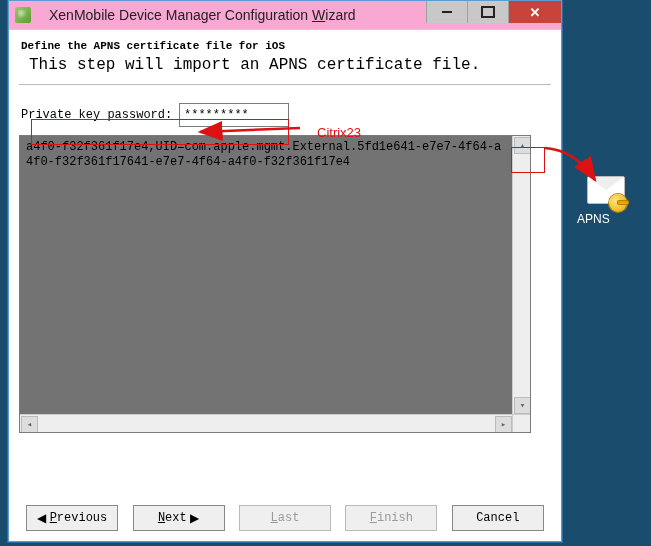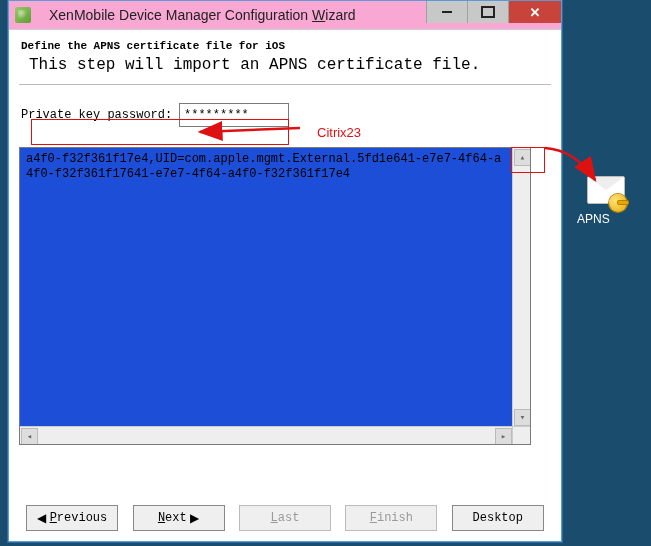--- a/index.html
+++ b/index.html
@@ -132,25 +132,25 @@
   }
   .anno-text {
     position:absolute;
     left: 308px; top: 114px;
     color:#d11;
     font-family:"Segoe UI",sans-serif;
     font-size:13px;
     margin-top:10px;
   }
   .textarea-wrap {
-    margin-top:20px;
+    margin-top:8px;
     border:1px solid #7a7a7a;
     width: 510px; height: 296px;
     position:relative;
-    background:#1d4ed8;
+    background:#737373;
     overflow:hidden;
   }
   .textarea-inner{
     position:absolute;left:0;top:0;right:17px;bottom:17px;
     padding:4px 6px;
     font-family:"Courier New",monospace;font-size:12px;
     line-height:15px;
     white-space:pre-wrap;
     word-break:break-all;
     overflow:hidden;
@@ -256,21 +256,21 @@
       <div class="sb-corner"></div>
     </div>
   </div>
 
   <div class="button-row">
     <div class="nav-btn"><span class="arrow">◀&nbsp;</span><span class="mn">P</span>revious</div>
     <div class="nav-btn"><span class="mn">N</span>ext<span class="arrow">&nbsp;▶</span></div>
     <div class="nav-btn disabled"><span class="mn">L</span>ast</div>
     <div class="nav-btn disabled"><span class="mn">F</span>inish</div>
     <div class="nav-btn">
-        <span>Desktop</span>
+        <span>Cancel</span>
       </div>
   </div>
 
   <div class="red-box1"></div>
   <div class="red-box2"></div>
   <div class="anno-text">Citrix23</div>
 </div>
 
 <div class="desktop-icon">
   <div class="pfx-icon">

